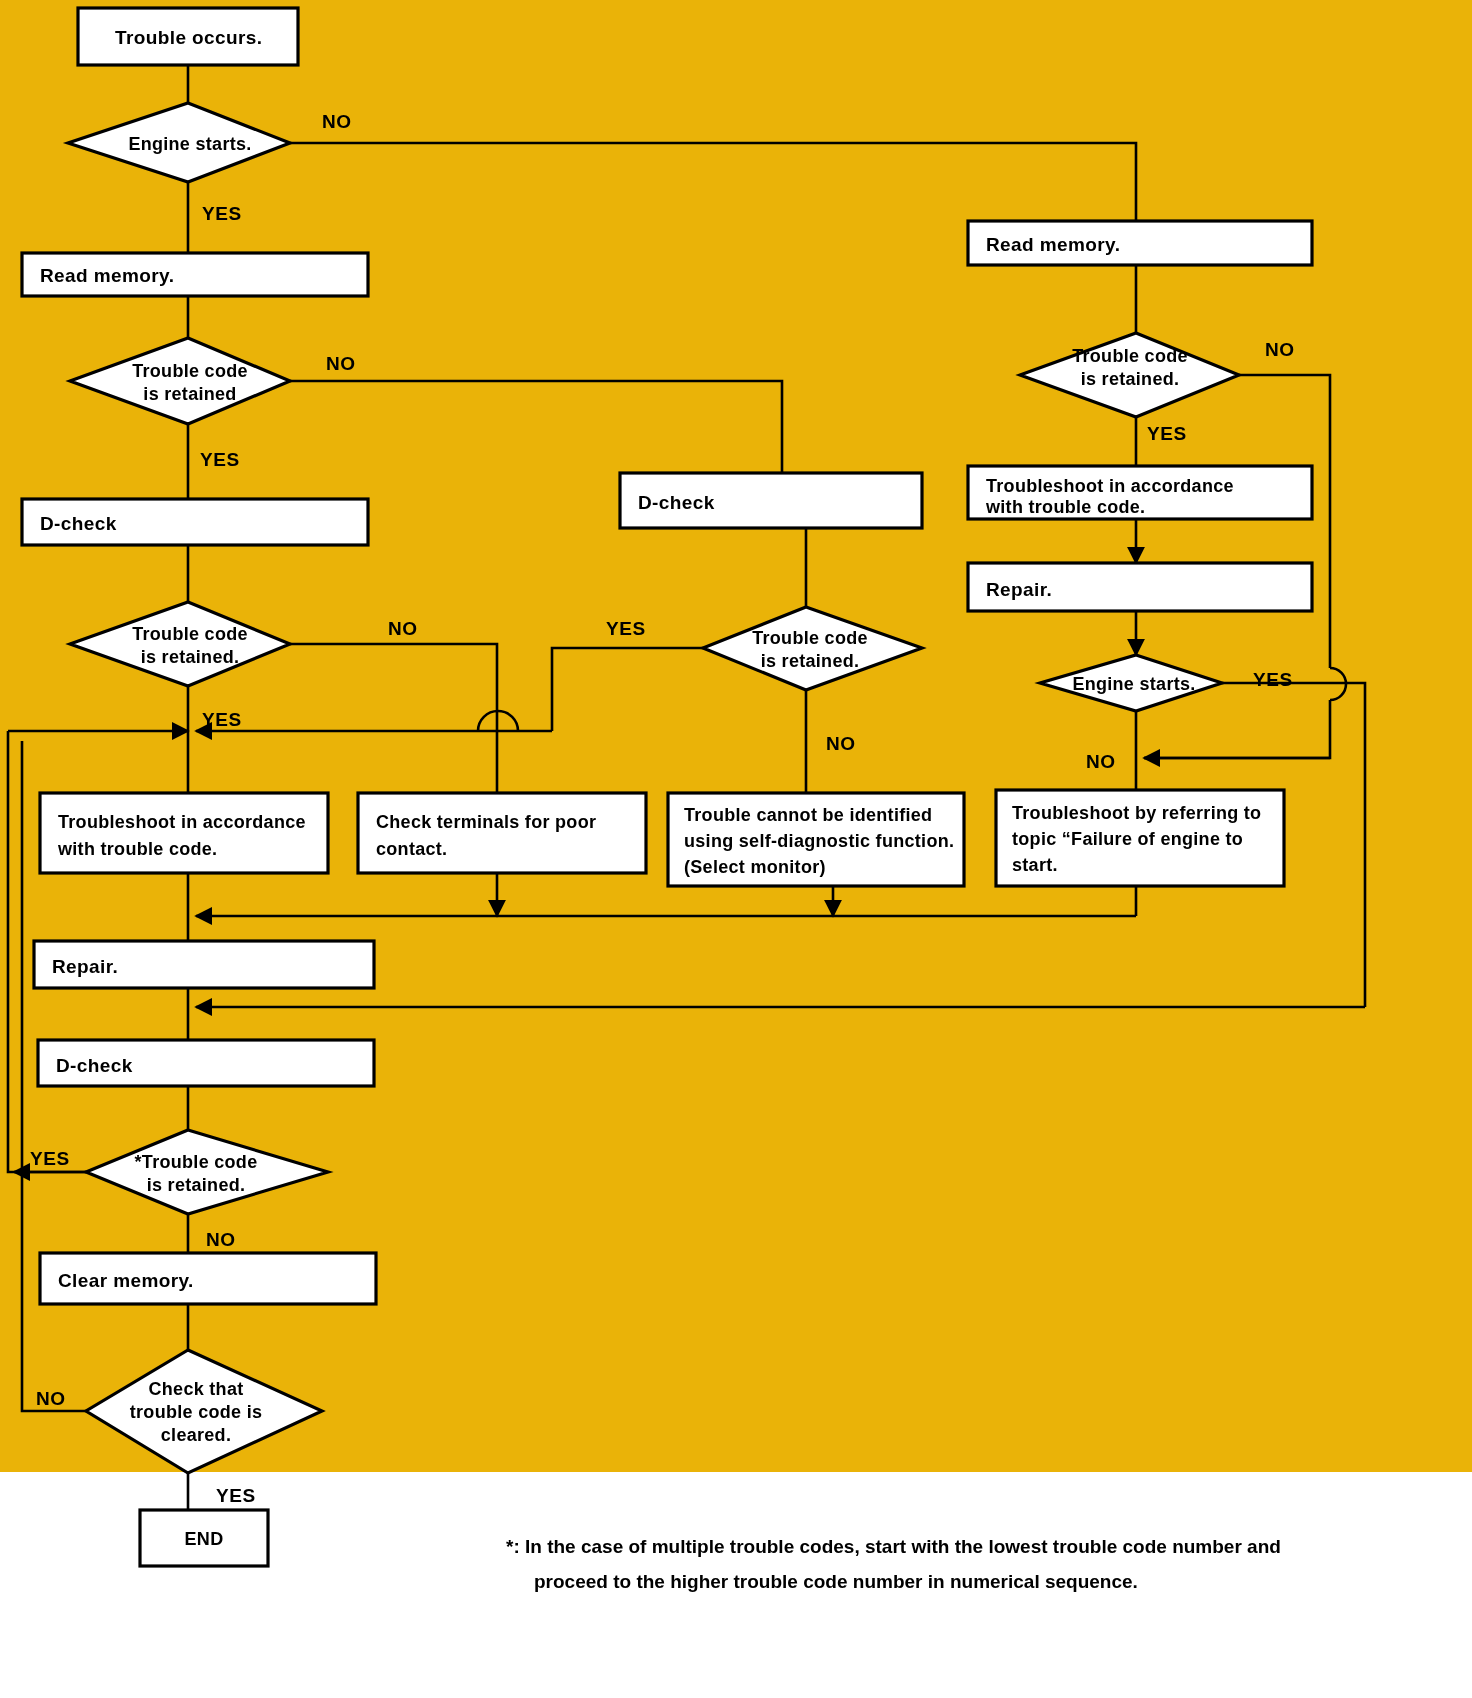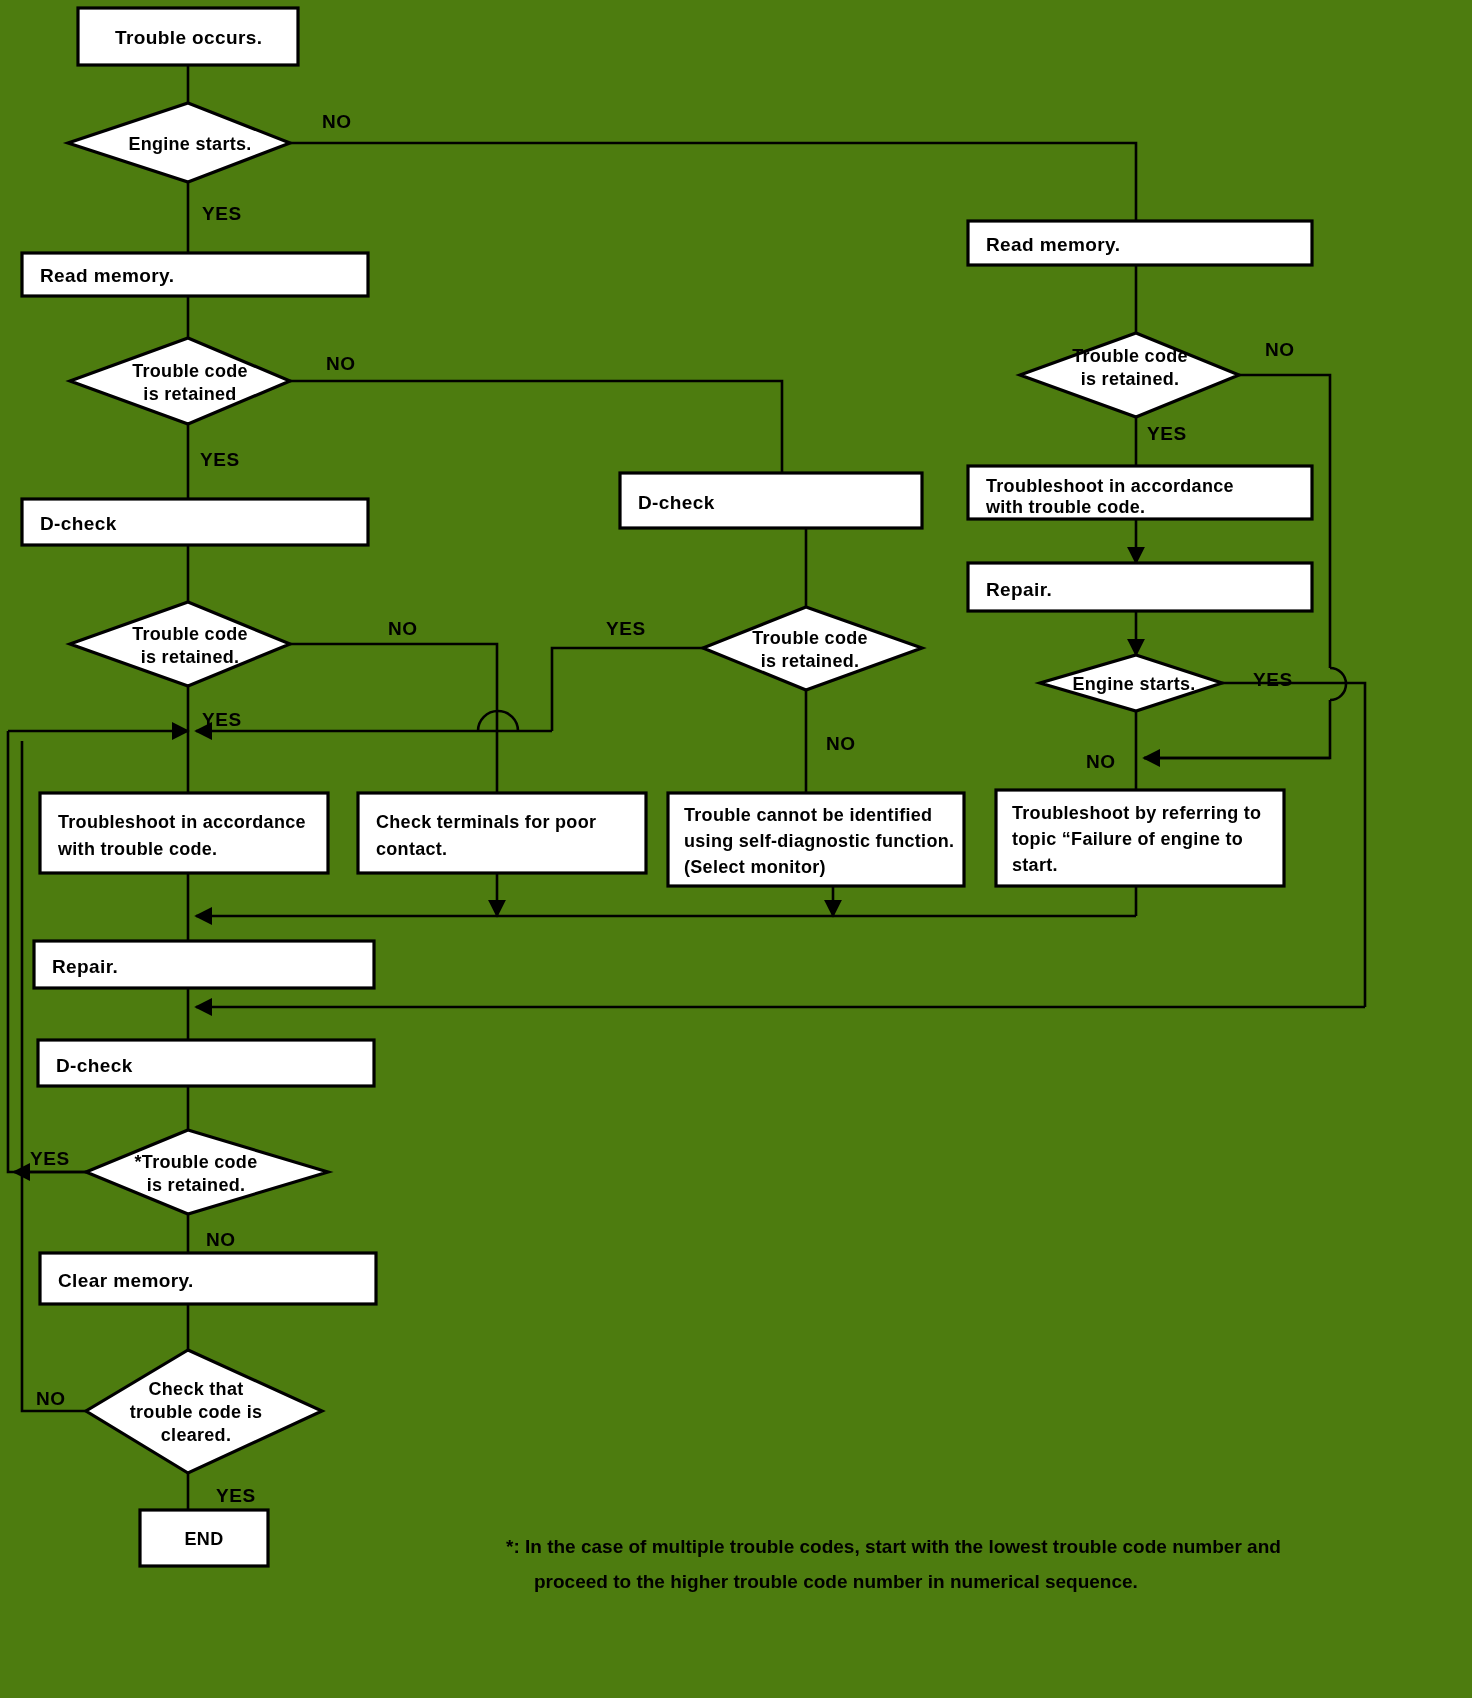--- a/index.html
+++ b/index.html
@@ -9,22 +9,22 @@
   }
   body {
     width: 1472px;
     height: 1698px;
     font-family: "Liberation Sans", sans-serif;
     overflow: hidden;
   }
   #flowchart-root {
     position: relative;
     width: 1472px;
-    height: 1698px;
-    background: #4d7c0f;
+    height: 1472px;
+    background: #eab308;
   }
   svg.chart {
     position: absolute;
     top: 0;
     left: 0;
     width: 1472px;
     height: 1698px;
   }
   .shape-outline {
     fill: #ffffff;

